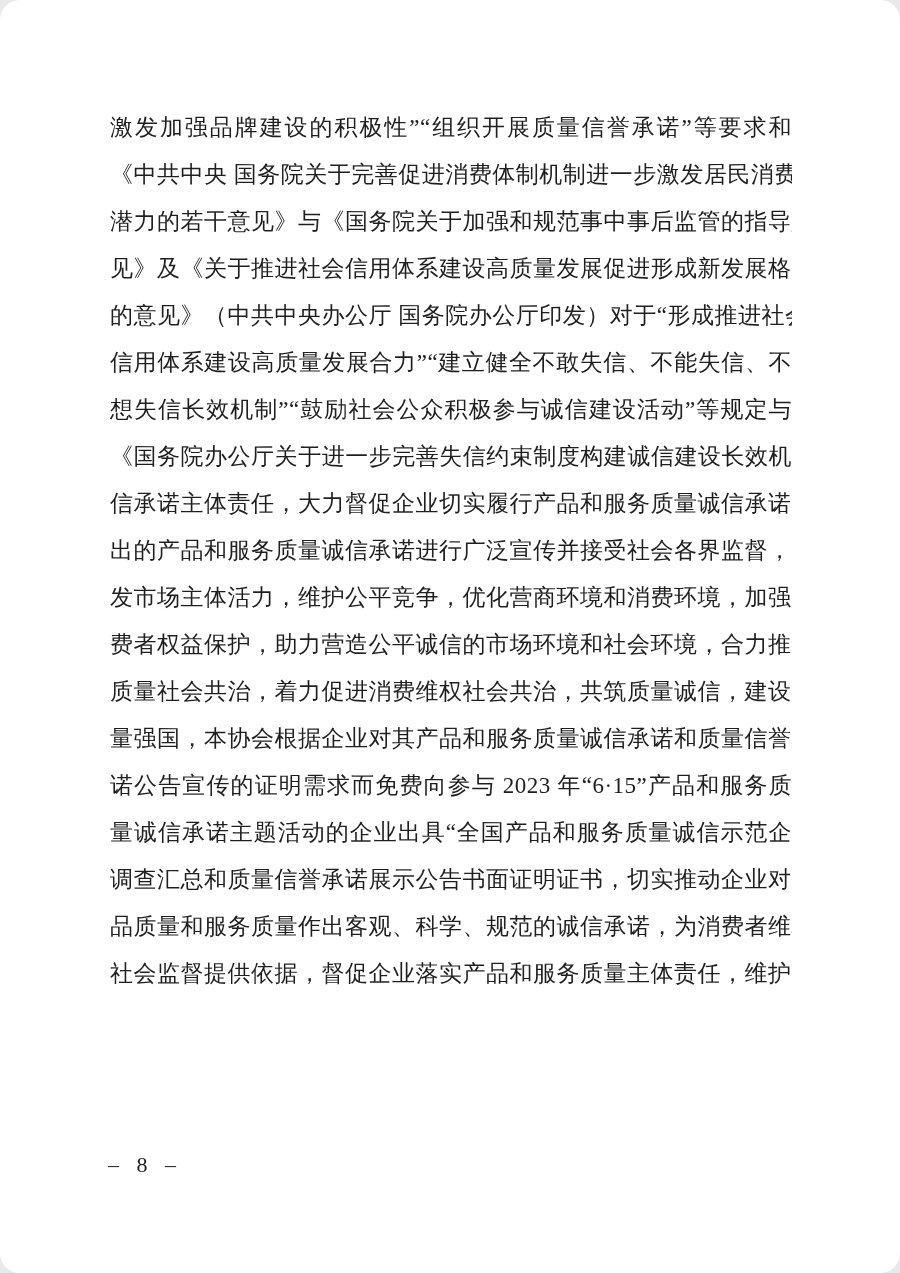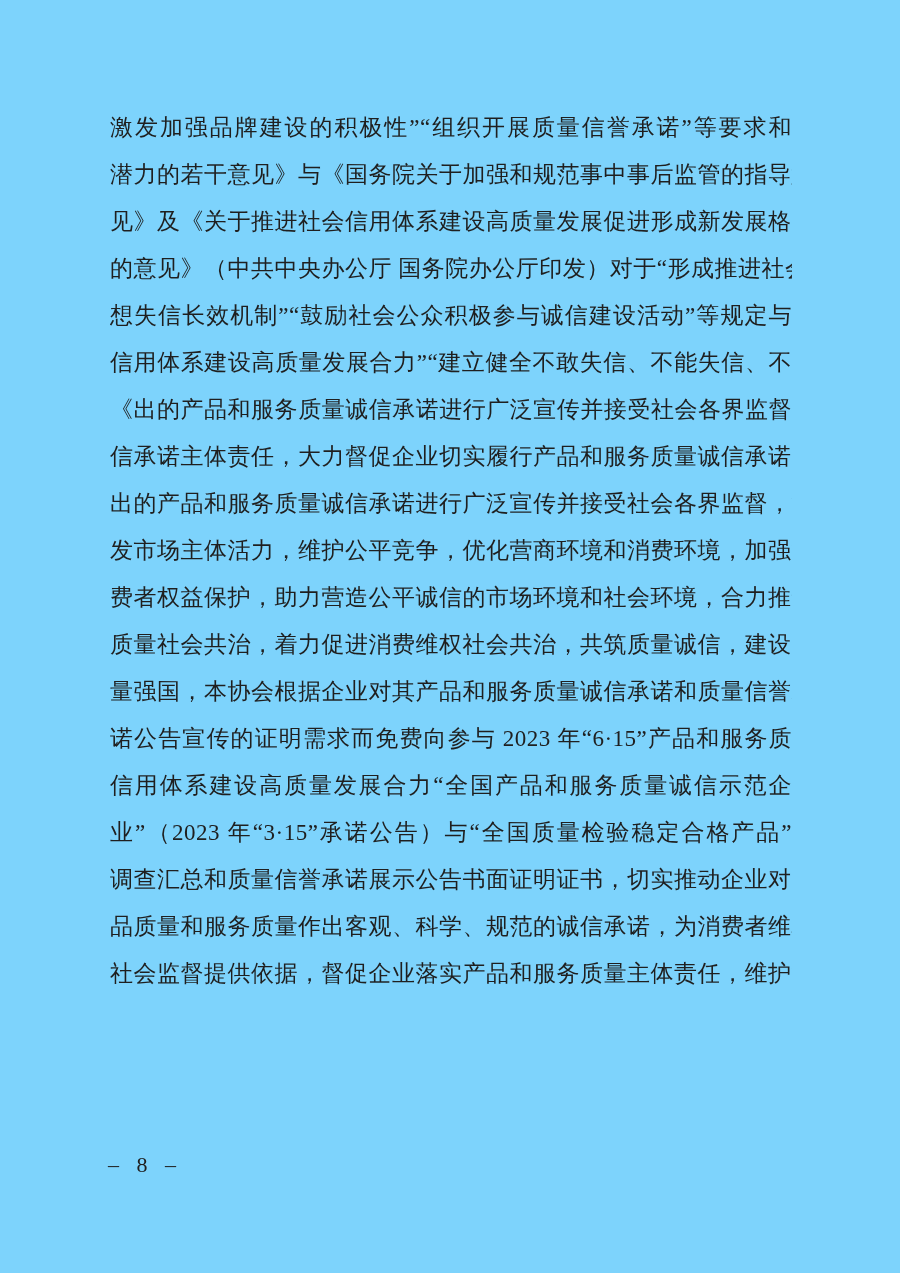--- a/index.html
+++ b/index.html
@@ -5,23 +5,24 @@
   html, body {
     margin: 0;
     padding: 0;
     background: #e9e9e9;
   }
   .page {
     position: relative;
     width: 900px;
     height: 1273px;
     margin: 0 auto;
-    background: #7dd3fc;
+    background: #ffffff;
     overflow: hidden;
     font-family: "Liberation Serif", "DejaVu Serif", serif;
+    border-radius: 20px;
   }
   .text-block {
     position: absolute;
     left: 110px;
     top: 104px;
     width: 682px;
     color: #1f1f1f;
   }
   .line {
     height: 47px;
@@ -45,33 +46,33 @@
     color: #1f1f1f;
     font-family: "Liberation Serif", "DejaVu Serif", serif;
   }
 </style>
 </head>
 <body>
 
 <div class="page">
   <div class="text-block" id="text-block">
       <div class="line">激发加强品牌建设的积极性”“组织开展质量信誉承诺”等要求和</div>
+      <div class="line">《中共中央 国务院关于完善促进消费体制机制进一步激发居民消费</div>
       <div class="line">潜力的若干意见》与《国务院关于加强和规范事中事后监管的指导意</div>
       <div class="line">见》及《关于推进社会信用体系建设高质量发展促进形成新发展格局</div>
       <div class="line">的意见》（中共中央办公厅 国务院办公厅印发）对于“形成推进社会</div>
+      <div class="line">信用体系建设高质量发展合力”“建立健全不敢失信、不能失信、不</div>
       <div class="line">想失信长效机制”“鼓励社会公众积极参与诚信建设活动”等规定与</div>
-      <div class="line">信用体系建设高质量发展合力”“建立健全不敢失信、不能失信、不</div>
-      <div class="line">《出的产品和服务质量诚信承诺进行广泛宣传并接受社会各界监督</div>
+      <div class="line">《国务院办公厅关于进一步完善失信约束制度构建诚信建设长效机</div>
       <div class="line">信承诺主体责任，大力督促企业切实履行产品和服务质量诚信承诺，</div>
       <div class="line">出的产品和服务质量诚信承诺进行广泛宣传并接受社会各界监督，激</div>
       <div class="line">发市场主体活力，维护公平竞争，优化营商环境和消费环境，加强消</div>
       <div class="line">费者权益保护，助力营造公平诚信的市场环境和社会环境，合力推进</div>
       <div class="line">质量社会共治，着力促进消费维权社会共治，共筑质量诚信，建设质</div>
       <div class="line">量强国，本协会根据企业对其产品和服务质量诚信承诺和质量信誉承</div>
       <div class="line">诺公告宣传的证明需求而免费向参与 2023 年“6·15”产品和服务质</div>
-      <div class="line">信用体系建设高质量发展合力“全国产品和服务质量诚信示范企</div>
-      <div class="line">业”（2023 年“3·15”承诺公告）与“全国质量检验稳定合格产品”</div>
+      <div class="line">量诚信承诺主题活动的企业出具“全国产品和服务质量诚信示范企</div>
       <div class="line">调查汇总和质量信誉承诺展示公告书面证明证书，切实推动企业对产</div>
       <div class="line">品质量和服务质量作出客观、科学、规范的诚信承诺，为消费者维权、</div>
       <div class="line">社会监督提供依据，督促企业落实产品和服务质量主体责任，维护消</div>
     </div>
   <div class="page-number">– 8 –</div>
 </div>
 
 </body></html>

